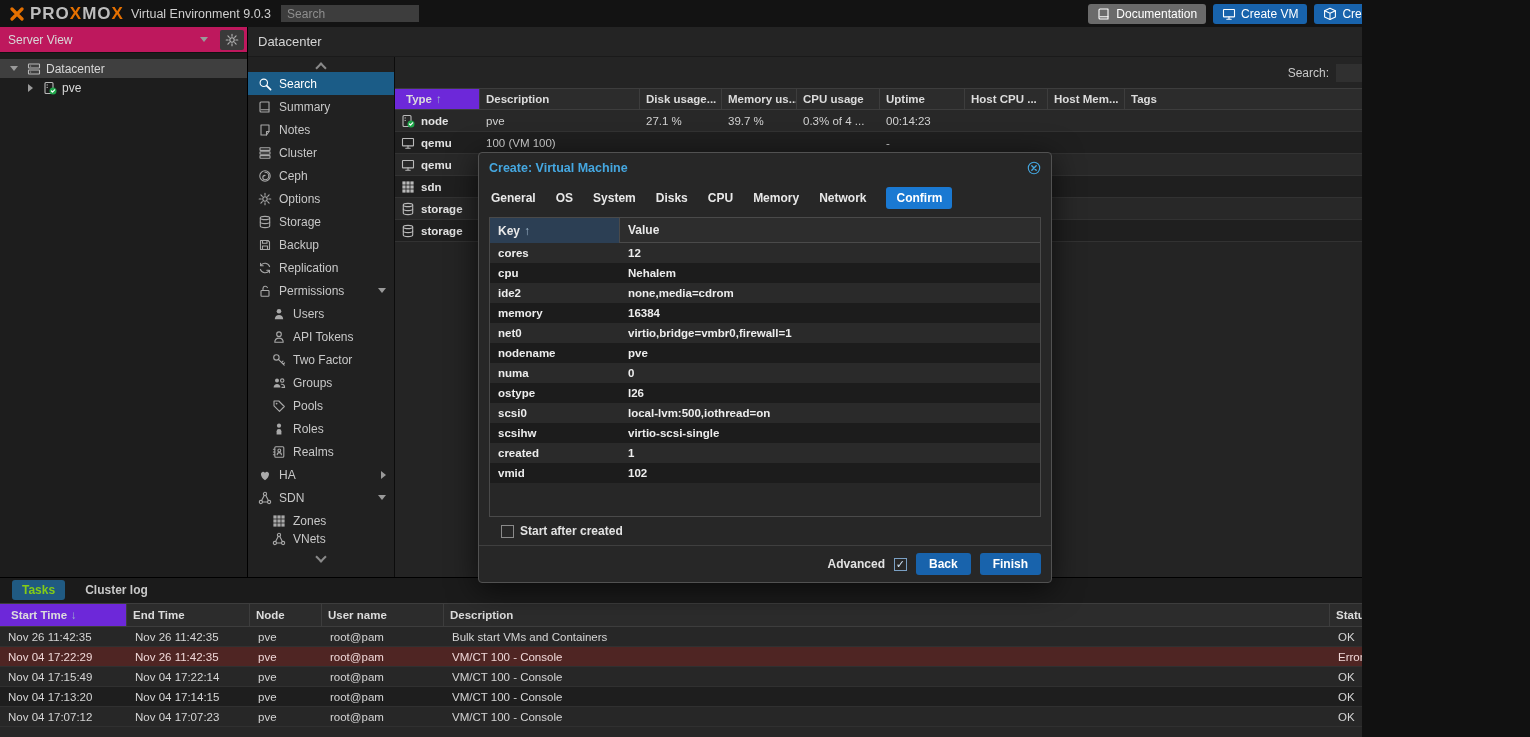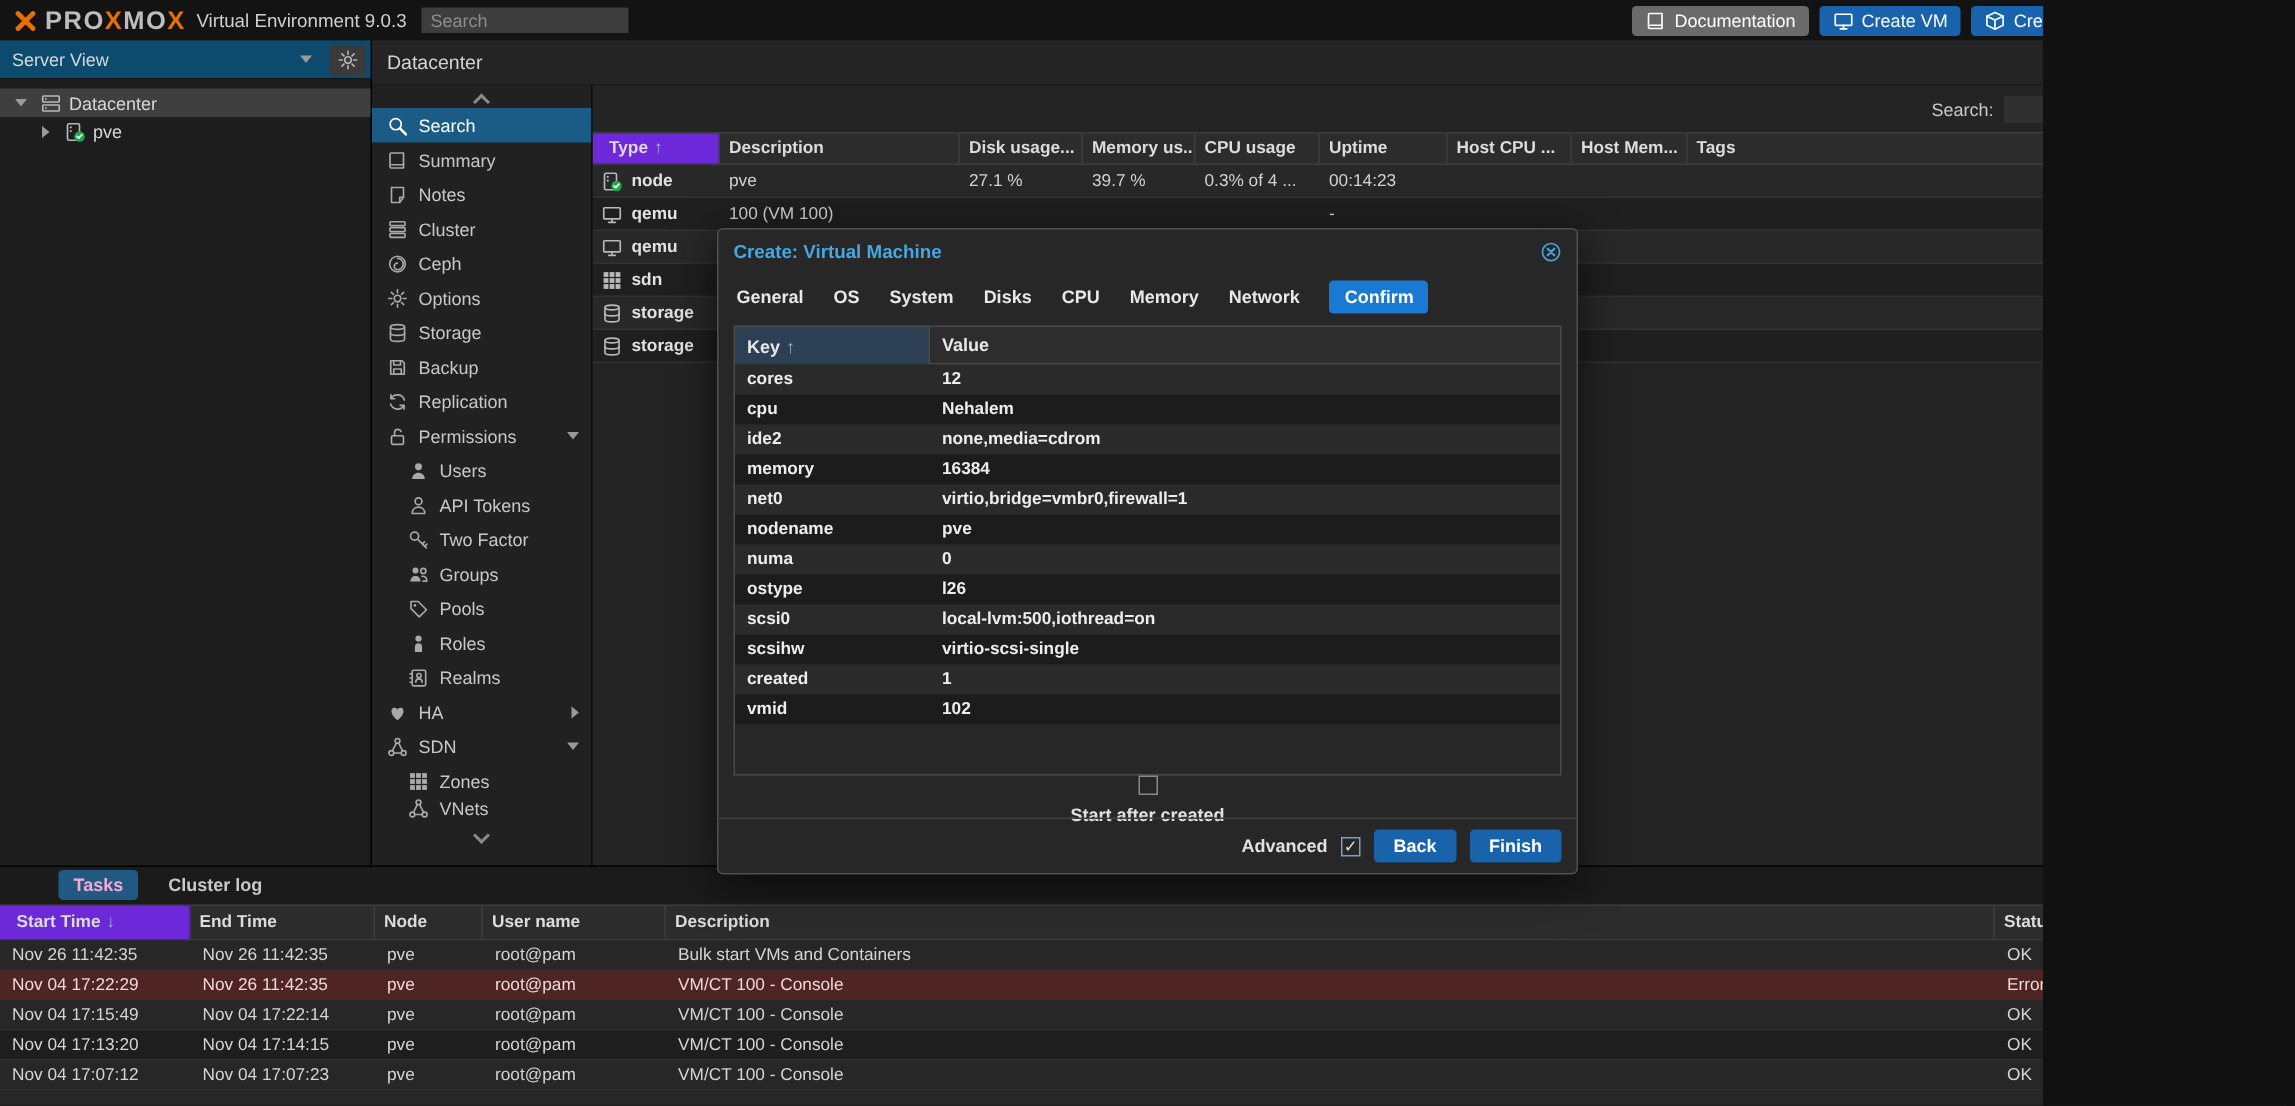--- a/index.html
+++ b/index.html
@@ -20,21 +20,21 @@
   #topbar-right { margin-left:auto; display:flex; align-items:center; gap:7px;justify-content:space-between; }
   .tb-btn { display:inline-flex; align-items:center; gap:5px; height:20px; padding:0 9px; border-radius:3px; font-size:12px; color:#fff; cursor:pointer; }
   .tb-btn.gray { background:#6a6a6a; }
   .tb-btn.blue { background:#1863ac; }
   .tb-btn.dark { background:#262626; border:1px solid #5c5c5c; color:#ddd; }
   .caret-down { width:0; height:0; border-left:4px solid transparent; border-right:4px solid transparent; border-top:5px solid #9a9a9a; display:inline-block; }
   .caret-right { width:0; height:0; border-top:4px solid transparent; border-bottom:4px solid transparent; border-left:5px solid #9a9a9a; display:inline-block; }
 
   
   #tree { position:absolute; left:0; top:27px; width:248px; height:550px; background:#1d1d1d; border-right:1px solid #000; }
-  #serverview-bar { height:26px; display:flex; align-items:center; padding:3px 3px 3px 8px; background:#0c4a6e; border-bottom:1px solid #121212; }
+  #serverview-bar { height:26px; display:flex; align-items:center; padding:3px 3px 3px 8px; background:#be185d; border-bottom:1px solid #121212; }
   #serverview-combo { flex:1; display:flex; align-items:center; justify-content:space-between; height:20px; padding-right:8px; color:#d8d8d8; }
   #gear-btn { width:24px; height:20px; background:#3a3a3a; border-radius:2px; display:flex; align-items:center; justify-content:center; color:#b5b5b5; margin-left:4px; cursor:pointer; }
   .tree-row { height:19px; display:flex; align-items:center; gap:5px; padding-left:6px; color:#d8d8d8; cursor:pointer; }
   .tree-row.selected { background:#3f3f3f; }
   .tree-indent { width:16px; flex:none; display:flex; justify-content:center; }
   #tree-body { padding-top:6px; }
 
   
   #content { position:absolute; left:248px; top:27px; width:1282px; height:550px; background:#242424; }
   #content-header { height:30px; display:flex; align-items:center; padding:0 10px; color:#d5d5d5; font-size:13px; border-bottom:1px solid #1a1a1a; }
@@ -78,33 +78,33 @@
   #dlg-body { flex:1; padding:4px 10px 0 10px; display:flex; flex-direction:column; }
   #kv-table { border:1px solid #4a4a4a; height:300px; display:flex; flex-direction:column; overflow:hidden; }
   #kv-head { display:flex; height:25px; flex:none; }
   #kv-head .kcol { width:130px; background:#2c3f54; border-right:1px solid #4a4a4a; display:flex; align-items:center; gap:4px; padding:0 8px; font-weight:bold; color:#e8e8e8; }
   #kv-head .vcol { flex:1; background:#2d2d2d; display:flex; align-items:center; padding:0 8px; font-weight:bold; color:#e8e8e8; border-bottom:1px solid #4a4a4a; }
   .kv-row { display:flex; height:20px; flex:none; font-weight:bold; font-size:11.5px; color:#ededed; }
   .kv-row.odd { background:#2a2a2a; } .kv-row.even { background:#1c1c1c; }
   .kv-row .k { width:130px; padding:0 8px; display:flex; align-items:center; }
   .kv-row .v { flex:1; padding:0 8px; display:flex; align-items:center; }
   #kv-filler { flex:1; background:#272727; }
-  #dlg-startrow { height:28px; display:flex; align-items:center; gap:6px; padding:0 12px; font-weight:bold; color:#e2e2e2;flex-direction:column; }
+  #dlg-startrow { height:28px; display:flex; align-items:center; gap:6px; padding:0 12px; font-weight:bold; color:#e2e2e2; }
   .checkbox { width:13px; height:13px; border:1px solid #8a8a8a; background:transparent; display:inline-flex; align-items:center; justify-content:center; flex:none; cursor:pointer; }
   .checkbox.checked { border-color:#7aa0c4; color:#cfe3f5; font-size:11px; font-weight:bold; }
   .checkbox.checked::after { content:"\2713"; }
   #dlg-footer { height:38px; border-top:1px solid #3f3f3f; display:flex; align-items:center; justify-content:flex-end; gap:9px; padding:0 10px; }
   #advanced-label { font-weight:bold; color:#e2e2e2; }
   .dlg-btn { background:#1863ac; color:#fff; font-weight:bold; height:22px; padding:0 13px; border-radius:3px; display:inline-flex; align-items:center; cursor:pointer; }
 
   
   #taskpanel { position:absolute; left:0; top:577px; width:1530px; height:160px; background:#1b1b1b; border-top:1px solid #000; display:flex; flex-direction:column; }
   #task-tabs { height:26px; display:flex; align-items:flex-end; gap:10px; padding:0 10px 3px 12px; }
   .task-tab { font-weight:bold; color:#c8c8c8; padding:3px 10px; cursor:pointer; }
-  .task-tab.selected { background:#205a82; color:#f9a8d4; border-radius:3px;margin-left:27px; }
+  .task-tab.selected { background:#205a82; color:#84cc16; border-radius:3px; }
   #task-head { display:flex; height:24px; background:#2c2c2c; border-top:1px solid #3d3d3d; border-bottom:1px solid #3d3d3d; }
   .trow { display:flex; height:20px; border-bottom:1px solid #303030; }
   .trow.odd { background:#272727; } .trow.even { background:#1e1e1e; }
   .trow.error { background:#4f2523; color:#f0d8d8; }
   .trow.error .t-cell { color:#f0d8d8; }
   .t-cell { display:flex; align-items:center; padding:0 8px; font-size:11.5px; color:#d5d5d5; overflow:hidden; white-space:nowrap; }
   .t-chev { width:24px; display:flex; align-items:center; justify-content:center; color:#6fa8d8; }
   .trow.clip { height:10px; overflow:hidden; border-bottom:none; }
 </style>
 </head>

